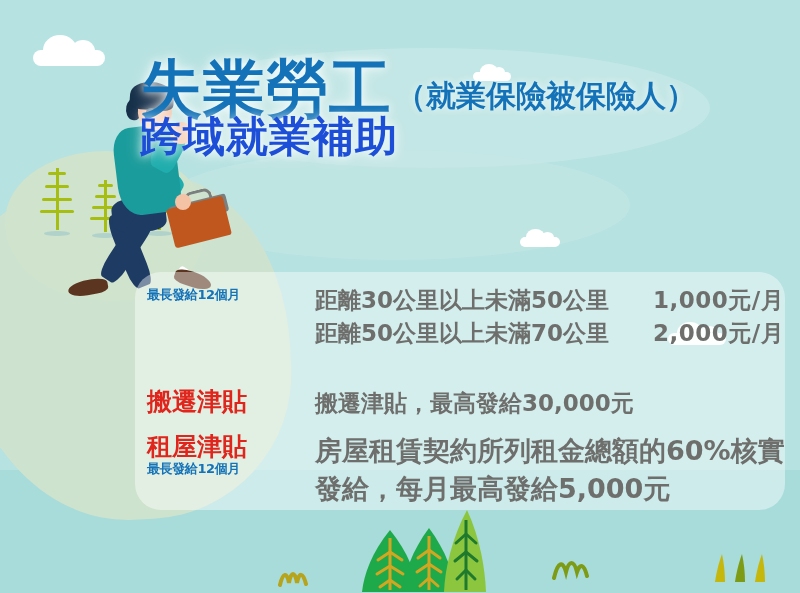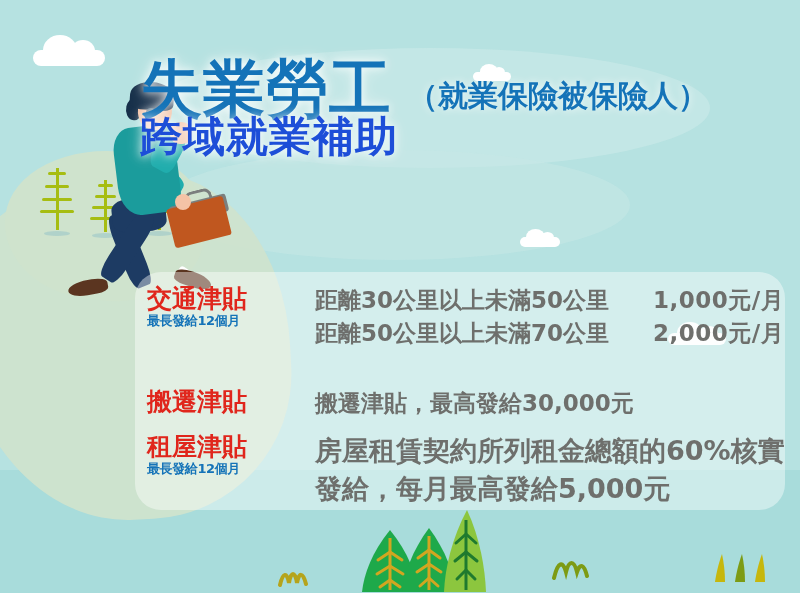--- a/index.html
+++ b/index.html
@@ -160,21 +160,21 @@
     transform:rotate(18deg);
   }
   .m-shoeB{
     position:absolute;left:8px;top:208px;width:40px;height:15px;
     background:#5b3520;border-radius:52% 38% 30% 46%;
     transform:rotate(-10deg);
   }
   
   .title-wrap{position:absolute;left:140px;top:58px;width:650px;}
   .title-line1{
-    display:flex;align-items:flex-end;gap:16px;
+    display:flex;align-items:flex-end;gap:4px;
     line-height:1;
   }
   .t-main{
     font-size:62px;font-weight:bold;color:#1473b8;
     letter-spacing:1px;
     text-shadow:0 0 8px rgba(255,255,255,.85),0 0 16px rgba(255,255,255,.6);
   }
   .t-paren{
     font-size:30px;font-weight:bold;color:#1473b8;
     padding-bottom:9px;letter-spacing:0px;
@@ -300,21 +300,20 @@
       <span class="t-paren">（就業保險被保險人）</span>
     </div>
     <div class="title-line2">跨域就業補助</div>
   </div>
 
   <div class="panel">
     <div class="rows">
 
       <div class="row r1">
         <div class="lbl">
-          <span class="big">交通津貼</span>
           <span class="small">最長發給12個月</span>
         </div>
         <div class="body">
           <div class="tline">
             <span class="desc">距離30公里以上未滿50公里</span>
             <span class="amt">1,000元/月</span>
           </div>
           <div class="tline">
             <span class="desc">距離50公里以上未滿70公里</span>
             <span class="amt">2,000元/月</span>

